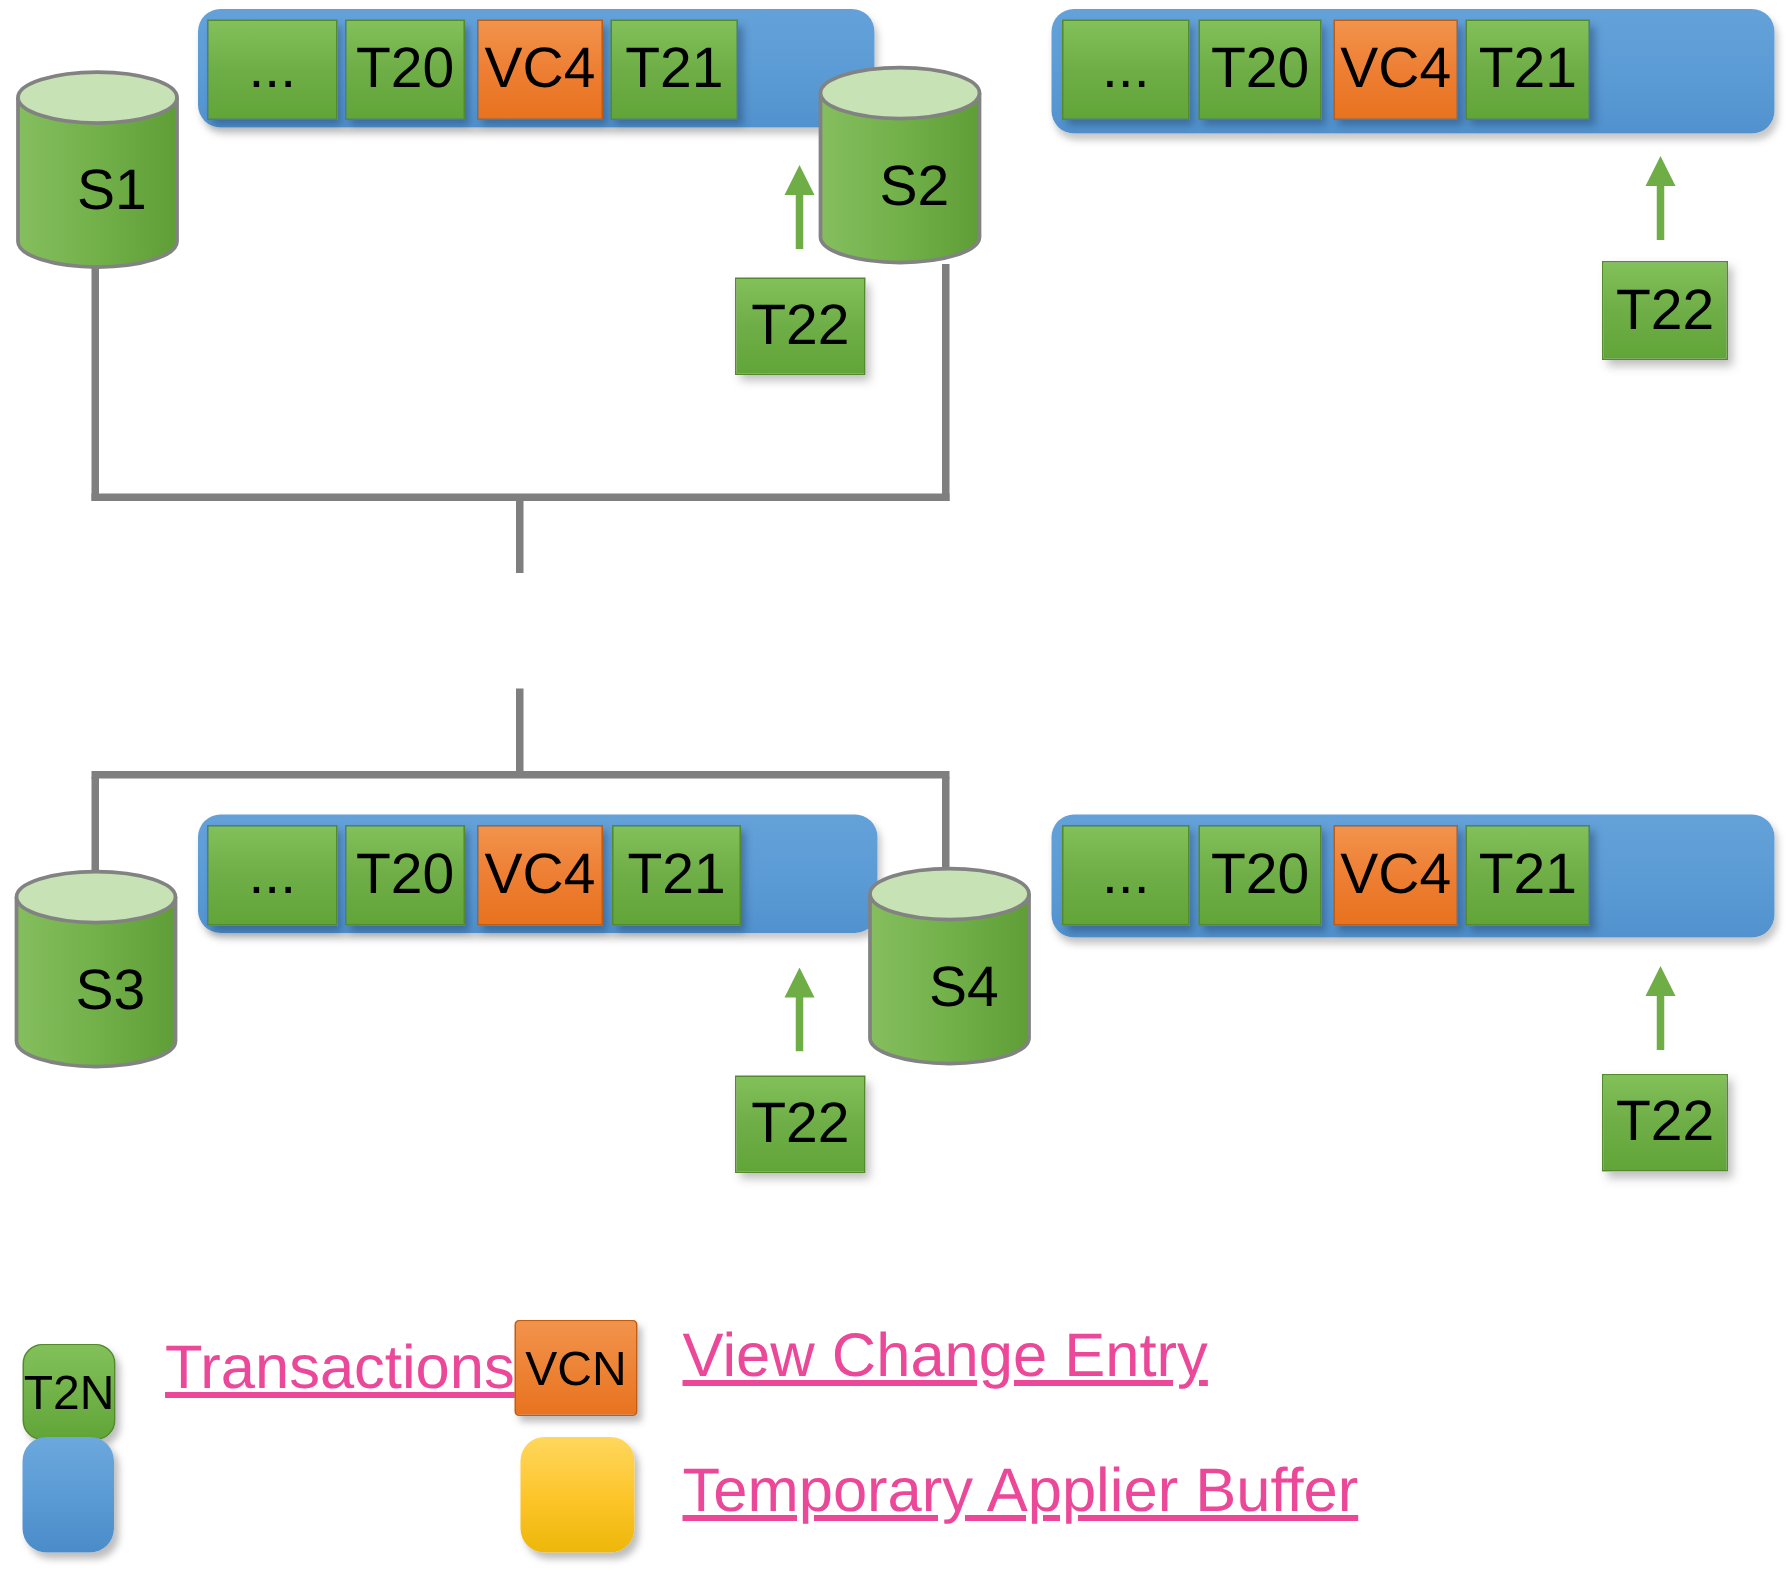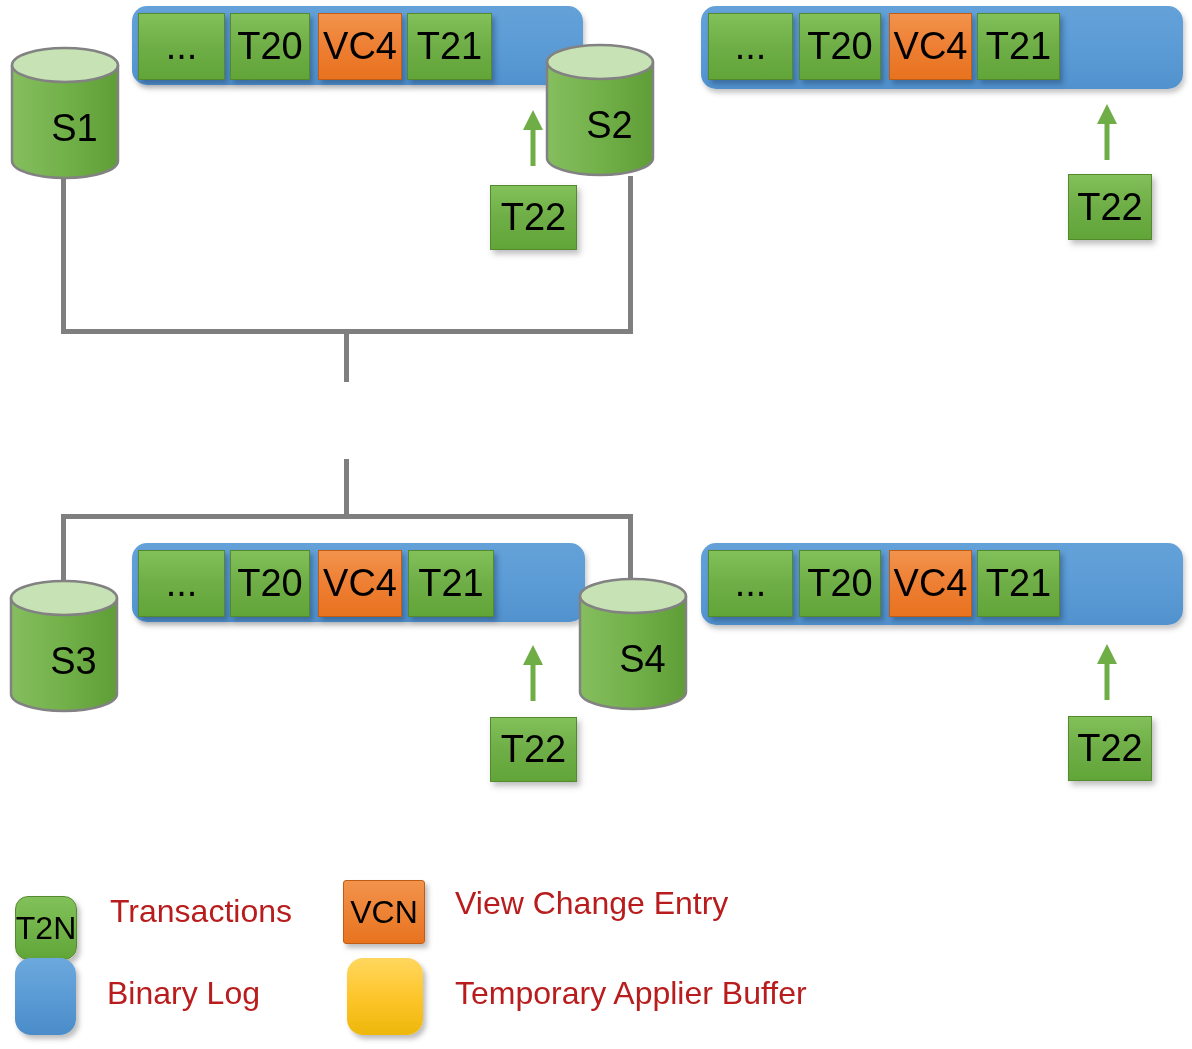--- a/index.html
+++ b/index.html
@@ -44,21 +44,21 @@
   
   .chip{position:absolute;display:flex;align-items:center;justify-content:center;font-size:32px;}
   .chip-green{background:linear-gradient(180deg,#82c15a,#61a538);border:1px solid #55892e;border-radius:13px;
               box-shadow:3px 4px 5px rgba(110,110,110,.45);margin-top:16px;}
   .chip-orange{background:linear-gradient(180deg,#f2934c,#e8731f);border:1px solid #c05c14;border-radius:3px;
               box-shadow:3px 4px 5px rgba(110,110,110,.45);}
   .chip-blue{background:linear-gradient(180deg,#6ba8dd 0%,#5b9bd5 50%,#4a8cc9 100%);border-radius:16px;
               box-shadow:3px 4px 5px rgba(110,110,110,.45);}
   .chip-yellow{background:linear-gradient(180deg,#ffd75e 0%,#fdc428 55%,#edb70a 100%);border-radius:16px;
               box-shadow:3px 4px 5px rgba(110,110,110,.45);}
-  .legend-label{position:absolute;display:flex;align-items:center;font-size:32px;color:#b91c1c;}
+  .legend-label{position:absolute;display:flex;align-items:center;font-size:41px;color:#ec4899;text-decoration:underline;}
 </style>
 </head>
 <body>
 
 <div class="canvas">
 
   <svg width="0" height="0" style="position:absolute">
     <defs>
       <linearGradient id="cylBody" x1="0" y1="0" x2="1" y2="0">
         <stop offset="0" stop-color="#85be5e"></stop>
@@ -176,20 +176,19 @@
   <div class="legend-label" style="left:110px;top:880px;height:62px">Transactions</div>
 
   <div class="chip chip-orange" style="left:343px;top:880px;width:80px;height:62px">
     <span>VCN</span>
   </div>
   <div class="legend-label" style="left:455px;top:872px;height:62px">View Change Entry</div>
 
   <div class="chip chip-blue" style="left:15px;top:958px;width:61px;height:77px">
     <span></span>
   </div>
-  <div class="legend-label" style="left:107px;top:962px;height:62px">Binary Log</div>
 
   <div class="chip chip-yellow" style="left:347px;top:958px;width:76px;height:77px">
     <span></span>
   </div>
   <div class="legend-label" style="left:455px;top:962px;height:62px">Temporary Applier Buffer</div>
 
 </div>
 
 </body></html>

